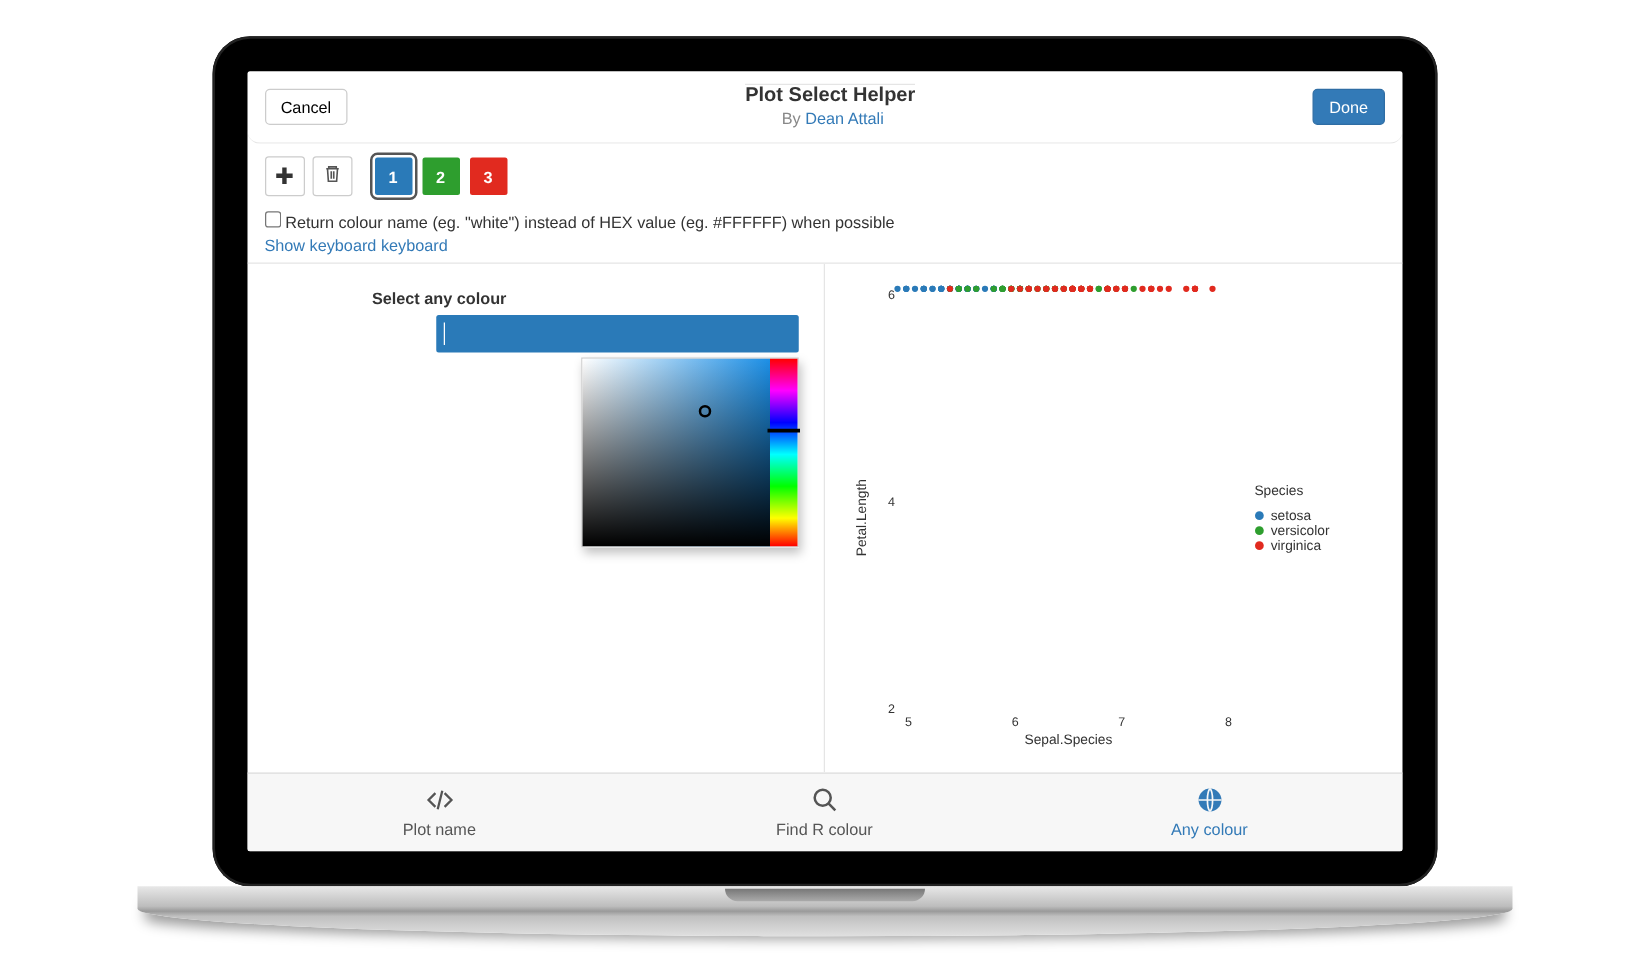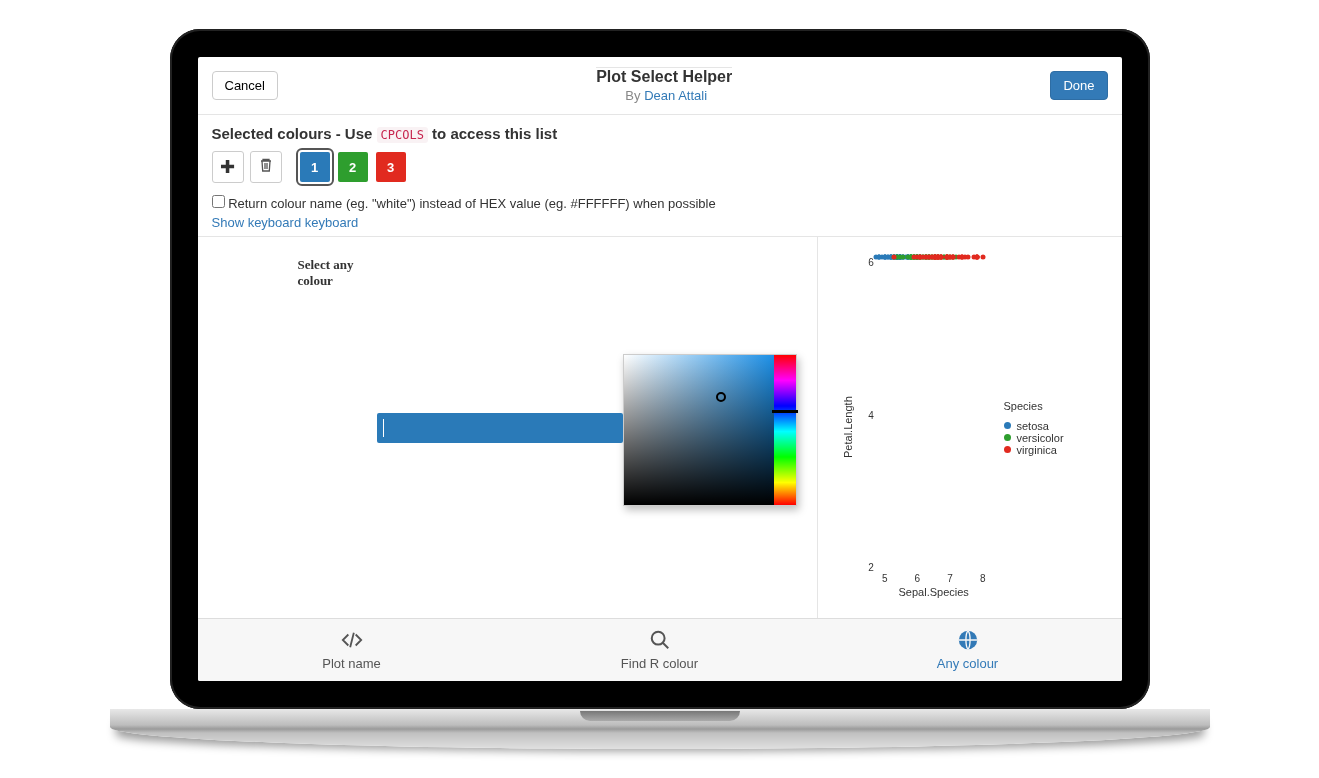--- a/index.html
+++ b/index.html
@@ -56,20 +56,21 @@
     font-size: 13px;
     color: #333;
   }
   
   .header {
     display: flex;
     align-items: center;
     justify-content: space-between;
     padding: 10px 14px;
     border-bottom: 1px solid #e5e5e5;
+    border-radius: 10px;
   }
   .btn {
     padding: 6px 12px;
     border: 1px solid #ccc;
     border-radius: 4px;
     background: #fff;
     cursor: pointer;
     font-size: 13px;
   }
   .btn-primary {
@@ -121,21 +122,21 @@
   .checkbox-row { margin-top:12px; font-size:13px; color:#333;}
   .link { color:#337ab7; cursor:pointer; display:inline-block; margin-top:4px;}
   
   .main {
     flex:1;
     display:flex;
     border-top:1px solid #e5e5e5;
     overflow:hidden;
   }
   .left, .right { flex:1; padding:20px; position:relative; }
-  .left { border-right:1px solid #e5e5e5; display:flex; flex-direction:row; align-items:center;font-family:Liberation Serif, serif; }
+  .left { border-right:1px solid #e5e5e5; display:flex; flex-direction:column; align-items:flex-end; }
   .picker-label { font-weight:bold; align-self:flex-start; margin-left:80px; margin-bottom:6px;}
   .color-input {
     width: 290px; height:30px;
     background:#2a7ab8;
     border:none; outline:none;
     color:#fff; padding:0 8px;
     border-radius:2px;
     position:relative;
   }
   .color-input::after{
@@ -226,25 +227,20 @@
           <span class="main">Plot Select Helper</span>
           <span class="by">
             <span>By</span>
             <a>Dean Attali</a>
           </span>
         </div>
         <button class="btn btn-primary">Done</button>
       </div>
 
       <div class="section">
-        <div class="selected-head">
-          <span>Selected colours - Use</span>
-          <span class="code-pill">CPCOLS</span>
-          <span>to access this list</span>
-        </div>
         <div class="swatch-row">
           <div class="icon-btn">
             <span>✚</span>
           </div>
           <div class="icon-btn">
             <span>
               <svg width="16" height="16" viewBox="0 0 16 16" fill="none" stroke="#555" stroke-width="1.3">
                 <path d="M3 4h10M5 4V2.5h6V4M4 4l.7 10h6.6L12 4M7 6v6M9 6v6"></path>
               </svg>
             </span>

